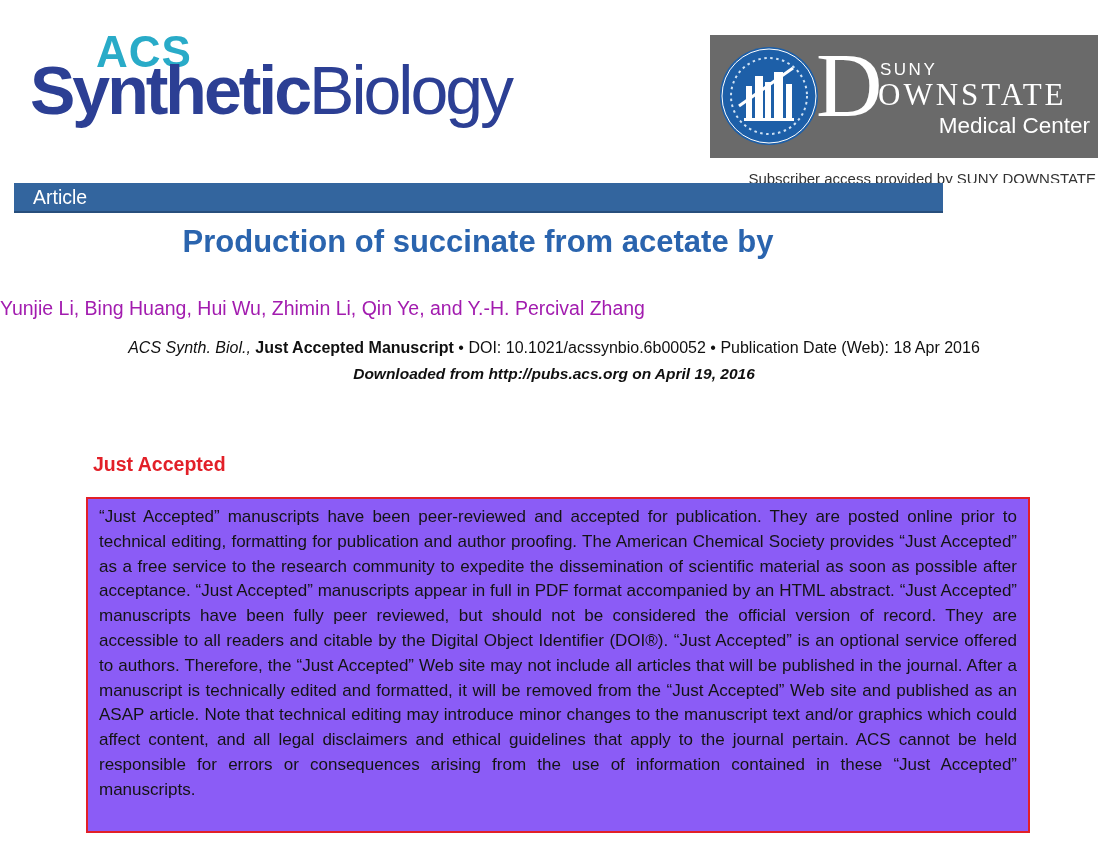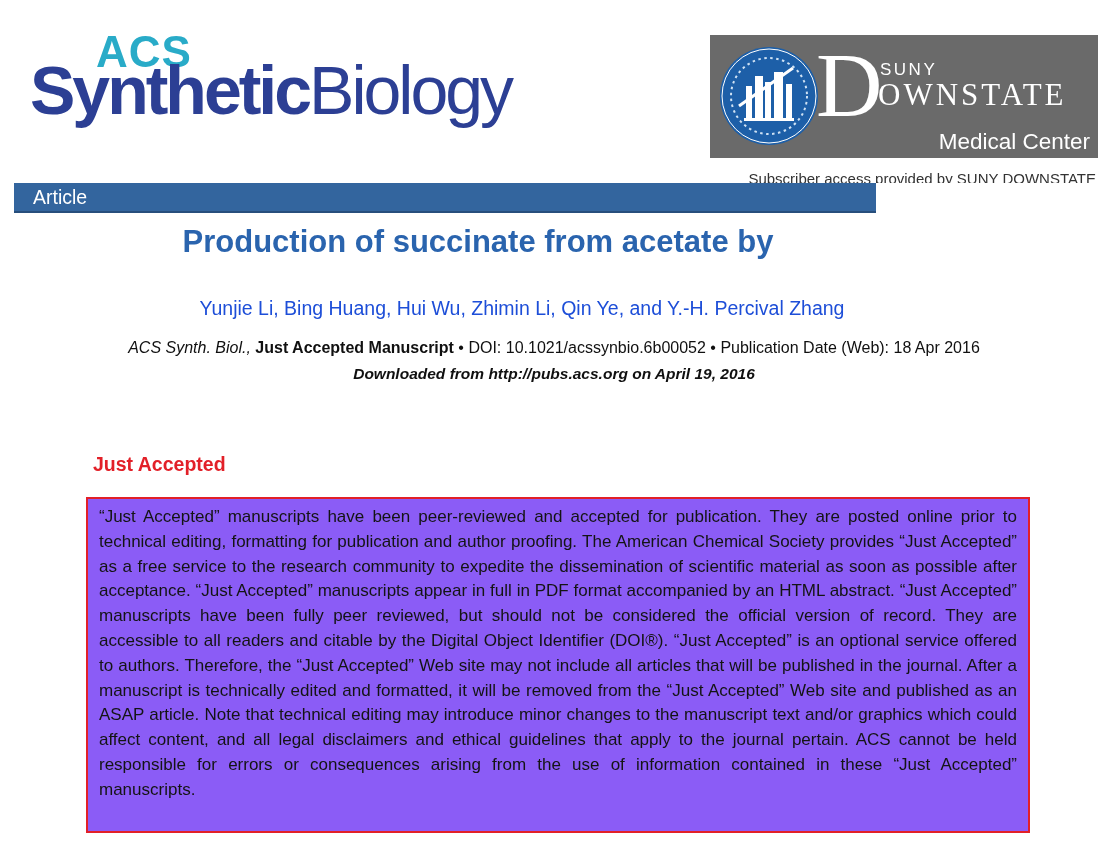--- a/index.html
+++ b/index.html
@@ -30,48 +30,48 @@
   }
   .suny-small{
     position:absolute;left:170px;top:26px;color:#fff;
     font-size:17px;letter-spacing:2.5px;line-height:1;
   }
   .ownstate{
     position:absolute;left:168px;top:44px;color:#fff;
     font-family:Liberation Serif, serif;font-size:31px;letter-spacing:3px;line-height:1;
   }
   .medcenter{
-    position:absolute;right:8px;top:96px;color:#fff;
+    position:absolute;right:8px;top:80px;color:#fff;
     font-size:22.5px;line-height:1;
   }
 
   
   .subscriber-clip{
     position:absolute;top:170px;right:22px;width:420px;height:13px;overflow:hidden;
     font-size:15px;line-height:17px;color:#333;text-align:right;
   }
 
   
   .article-bar{
-    position:absolute;left:14px;top:183px;width:862px;height:28px;
+    position:absolute;left:14px;top:183px;width:929px;height:28px;
     background:#33659E;border-bottom:2px solid #274E7C;
   }
   .article-bar span{
     display:block;padding-left:19px;line-height:28px;
     font-size:19.5px;color:#ffffff;
   }
 
   
   .title{
     position:absolute;left:0;top:226px;width:956px;margin:0;
     text-align:center;font-size:31px;font-weight:700;color:#2A64AE;line-height:32px;
   }
   .authors{
     position:absolute;left:0;top:297px;width:1044px;margin:0;
-    text-align:center;font-size:19.5px;color:#1d4ed8;
+    font-size:19.5px;color:#a21caf;
   }
   .citation{
     position:absolute;left:0;top:339px;width:1108px;margin:0;
     text-align:center;font-size:16px;color:#101010;
   }
   .citation .it{font-style:italic;}
   .citation .b{font-weight:700;}
   .downloaded{
     position:absolute;left:0;top:365px;width:1108px;margin:0;
     text-align:center;font-size:15.5px;font-weight:700;color:#101010;font-style:italic;

